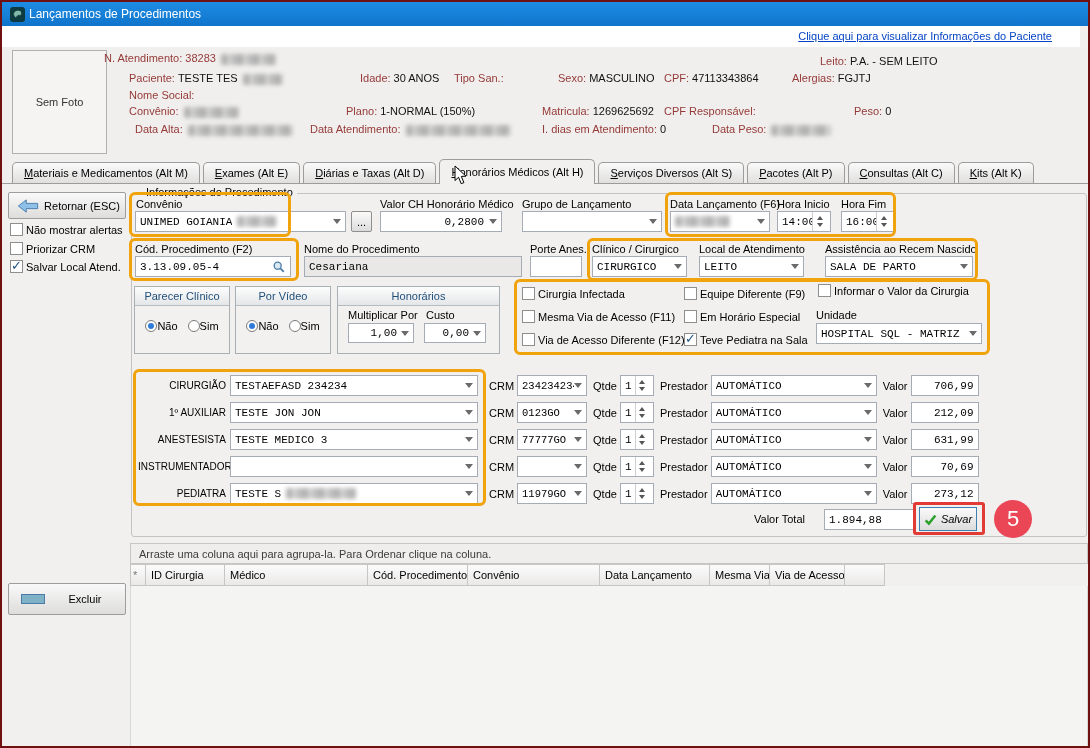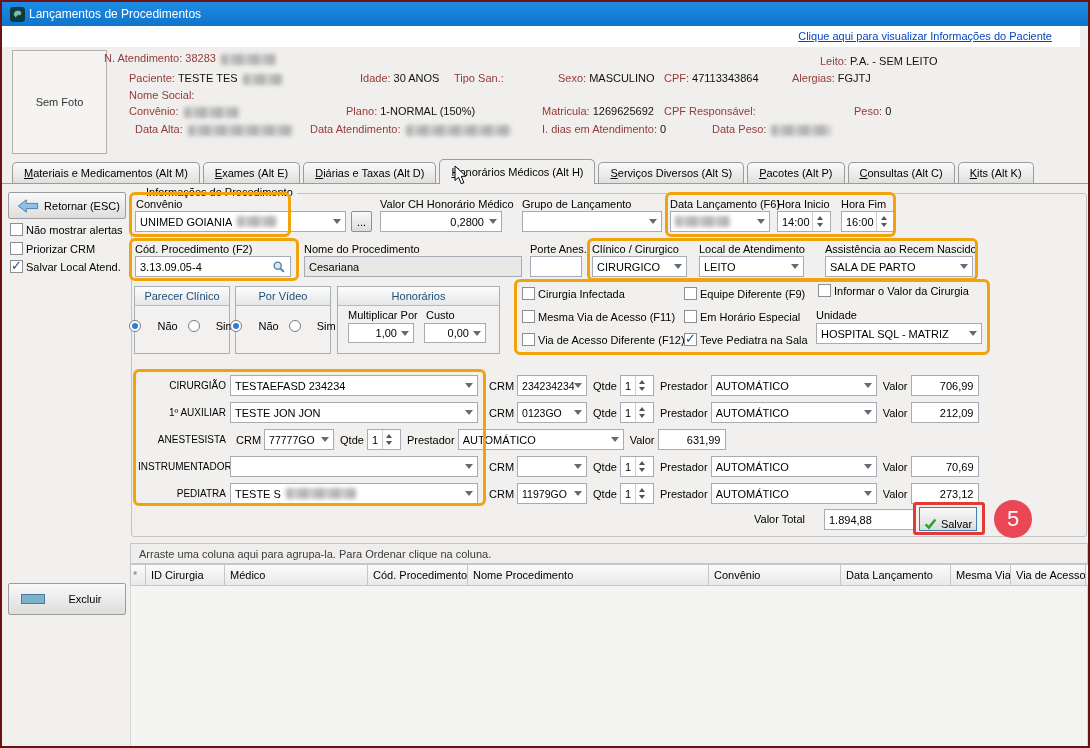--- a/index.html
+++ b/index.html
@@ -40,42 +40,42 @@
   .sbtn{position:absolute;left:6px;width:118px;background:linear-gradient(#f9f9f9,#dedddc);
         border:1px solid #9d9d9d;border-radius:2px;display:flex;align-items:center;cursor:pointer;}
   .sbtn .bl{flex:1;text-align:center;}
   .opt{position:absolute;left:8px;display:flex;align-items:center;gap:3px;white-space:nowrap;}
   
   .lbl{position:absolute;white-space:nowrap;color:#000;}
   .fld,.combo,.spinfld{background:#fff;border:1px solid #a5acb5;height:21px;display:flex;align-items:center;
         padding:0 4px;overflow:hidden;white-space:nowrap;}
   .abs{position:absolute;}
   .fld.ro{background:#e9e8e6;}
-  .val{overflow:hidden;white-space:nowrap;}
+  .val{overflow:hidden;white-space:nowrap;font-family:Liberation Mono, monospace;}
   .num{margin-left:auto;}
   .arr{margin-left:auto;flex:none;width:0;height:0;border-left:4px solid transparent;border-right:4px solid transparent;
        border-top:5px solid #6a6a6a;}
   .spin{margin-left:auto;flex:none;width:14px;height:100%;display:flex;flex-direction:column;align-items:center;
         justify-content:center;border-left:1px solid #cfcfcf;}
   .su{width:0;height:0;border:3px solid transparent;border-bottom:4px solid #555;margin-bottom:3px;}
   .sd{width:0;height:0;border:3px solid transparent;border-top:4px solid #555;}
   .cb{width:13px;height:13px;flex:none;border:1px solid #8e8e8e;background:#fff;position:relative;display:inline-block;}
   .cb.checked::after{content:"✓";position:absolute;left:0px;top:-3px;font-size:13px;font-weight:bold;color:#1e5180;}
   .rb{width:12px;height:12px;flex:none;border:1px solid #7b7b7b;border-radius:50%;background:#fff;position:relative;display:inline-block;}
   .rb.sel::after{content:"";position:absolute;left:2px;top:2px;width:6px;height:6px;border-radius:50%;background:#2f7bd9;}
   .minibtn{background:linear-gradient(#fafafa,#dcdcdc);border:1px solid #8f8f8f;border-radius:2px;
            display:flex;align-items:center;justify-content:center;cursor:pointer;}
   
   .gbox{position:absolute;border:1px solid #c3c3c3;border-radius:3px;}
   .gbox-title{position:absolute;background:#f1f0ee;padding:0 4px;}
   .panel{position:absolute;border:1px solid #a7b0b5;background:#f2f1f0;}
   .panel-h{height:19px;background:linear-gradient(#fdfdfd,#e4e6e8);border-bottom:1px solid #b7bcc0;
            color:#1f4e79;display:flex;align-items:center;justify-content:center;}
   .radios{display:flex;justify-content:center;gap:10px;margin-top:14px;}
-  .radio{display:flex;align-items:center;gap:16px;}
+  .radio{display:flex;align-items:center;gap:0;}
   
   .hl{position:absolute;border:3px solid #f0a30c;border-radius:6px;pointer-events:none;z-index:5;}
   .hlred{position:absolute;border:3px solid #e23b35;border-radius:3px;pointer-events:none;z-index:6;}
   .badge{position:absolute;width:38px;height:38px;border-radius:50%;background:#ea4656;color:#fff;
          font-size:22px;display:flex;align-items:center;justify-content:center;z-index:7;}
   
   .trow{position:absolute;left:136px;display:flex;align-items:center;height:21px;}
   .trole{width:88px;text-align:right;margin-right:4px;font-size:10px;}
   .tname{width:248px;margin-right:5px;}
   .tlbl{margin:0 3px 0 6px;}
@@ -87,22 +87,22 @@
   .gband{position:absolute;left:128px;top:541px;width:958px;height:21px;background:#efeeec;
          border:1px solid #c6c6c6;display:flex;align-items:center;padding-left:8px;color:#3c3c3c;}
   .ghead{position:absolute;left:128px;top:562px;width:958px;height:22px;display:flex;overflow:hidden;
          border-left:1px solid #c6c6c6;}
   .gh{flex:none;background:linear-gradient(#fbfbfb,#eae9e8);border-right:1px solid #c6c6c6;
       border-top:1px solid #c6c6c6;border-bottom:1px solid #c6c6c6;display:flex;align-items:center;
       padding:0 5px;overflow:hidden;white-space:nowrap;cursor:pointer;}
   .gbody{position:absolute;left:128px;top:584px;width:958px;height:160px;background:#f4f4f2;
          border-left:1px solid #d8d8d8;border-right:1px solid #d8d8d8;}
   .salvarbtn{position:absolute;left:917px;top:505px;width:58px;height:24px;border:1px solid #3c7fb1;
-             background:linear-gradient(#fafafa,#dcdcdc);display:flex;align-items:flex-end;justify-content:center;
-             gap:4px;cursor:pointer;z-index:6;}
+             background:linear-gradient(#fafafa,#dcdcdc);display:flex;align-items:center;justify-content:center;
+             gap:4px;cursor:pointer;z-index:6;font-style:italic;}
 </style>
 </head>
 <body>
 
 <div id="win">
 
   <div class="titlebar">
     <span class="appico">
       <svg width="11" height="11" viewBox="0 0 16 16">
           <path d="M3 10 C1 7 3 3 7 2 C11 1 14 3 14 6 C14 9 11 10 9 9 L5 13 Z" fill="#7fb9a9" stroke="#0a2e30"></path>
@@ -441,20 +441,24 @@
         <span class="arr"></span>
       </div>
     <span class="tlbl">Valor</span>
     <div class="fld tval">
         <span class="val num">212,09</span>
       </div>
   </div>
 
   <div class="trow" style="top:427px">
     <span class="trole">ANESTESISTA</span>
+    <div class="combo tname">
+        <span class="val">TESTE MEDICO 3</span>
+        <span class="arr"></span>
+      </div>
     <span class="tlbl">CRM</span>
     <div class="combo tcrm">
         <span class="val">77777GO</span>
         <span class="arr"></span>
       </div>
     <span class="tlbl">Qtde</span>
     <div class="spinfld tqtde">
         <span class="val">1</span>
         <span class="spin">
           <i class="su"></i>
@@ -566,23 +570,20 @@
       </div>
     <div class="gh" style="width:79px">
         <span>ID Cirurgia</span>
       </div>
     <div class="gh" style="width:143px">
         <span>Médico</span>
       </div>
     <div class="gh" style="width:100px">
         <span>Cód. Procedimento</span>
       </div>
-    <div class="gh" style="width:241px">
-        <span>Nome Procedimento</span>
-      </div>
     <div class="gh" style="width:132px">
         <span>Convênio</span>
       </div>
     <div class="gh" style="width:110px">
         <span>Data Lançamento</span>
       </div>
     <div class="gh" style="width:60px">
         <span>Mesma Via de Acesso</span>
       </div>
     <div class="gh" style="width:75px">

